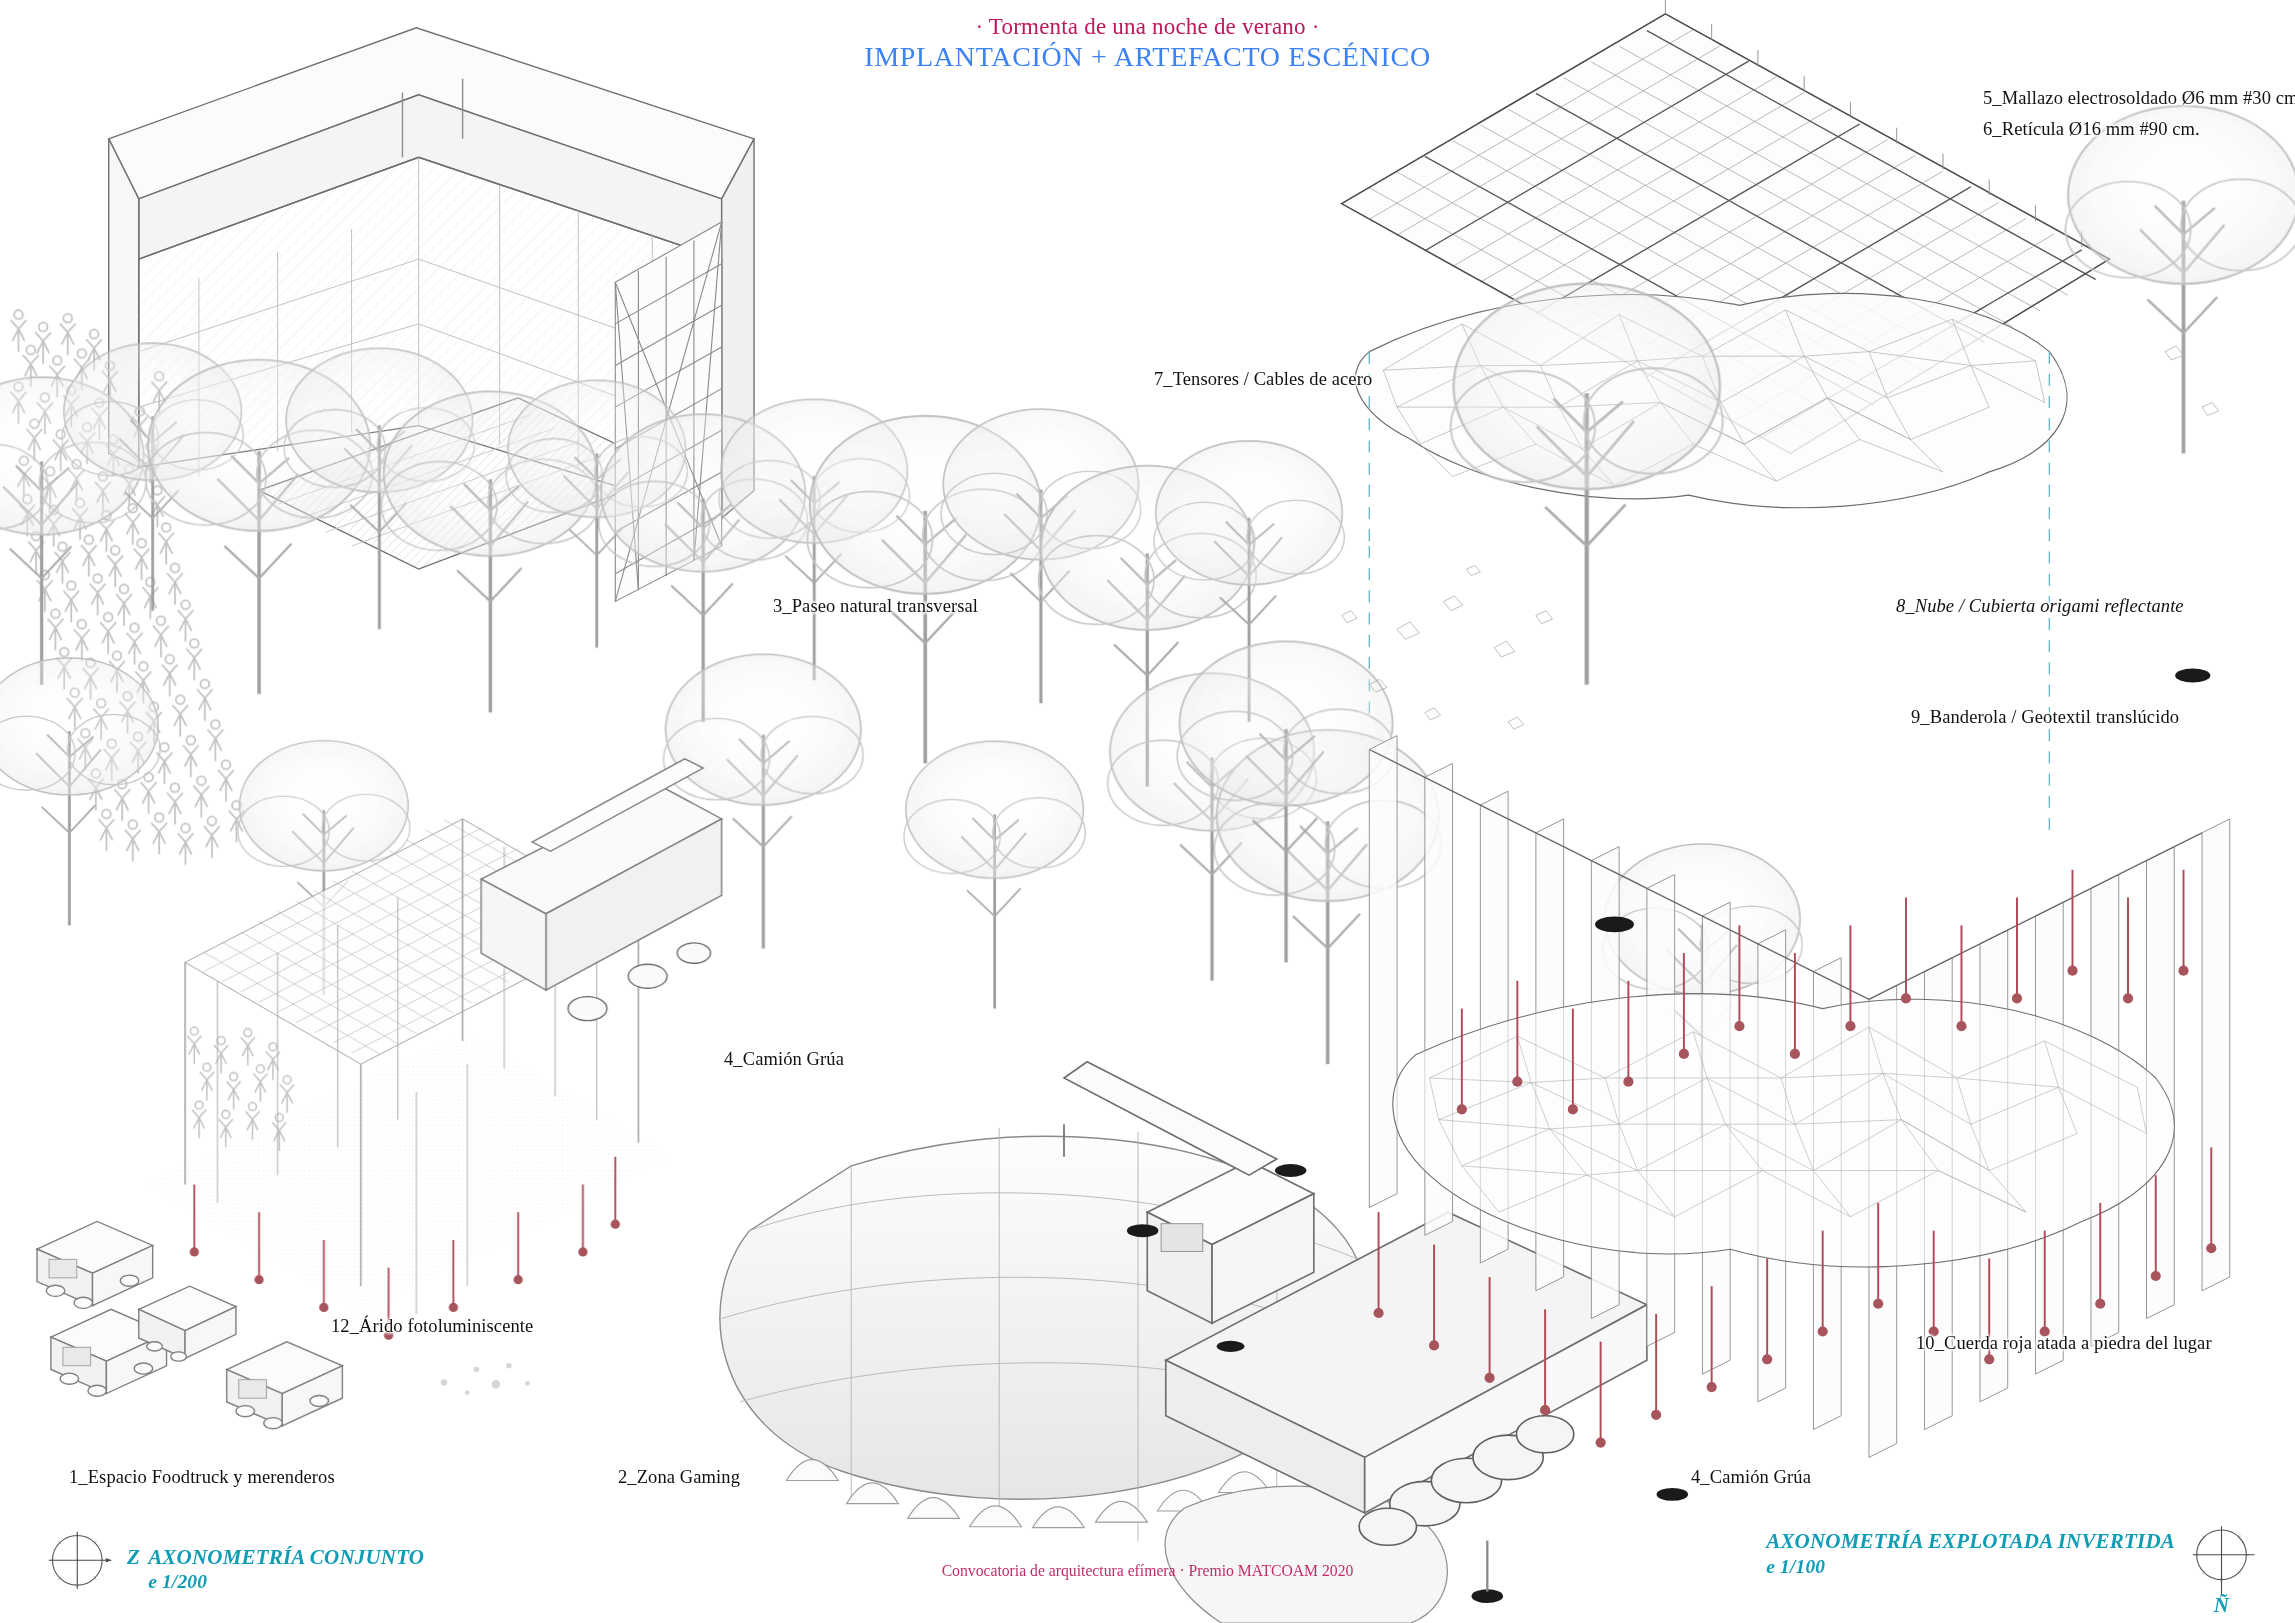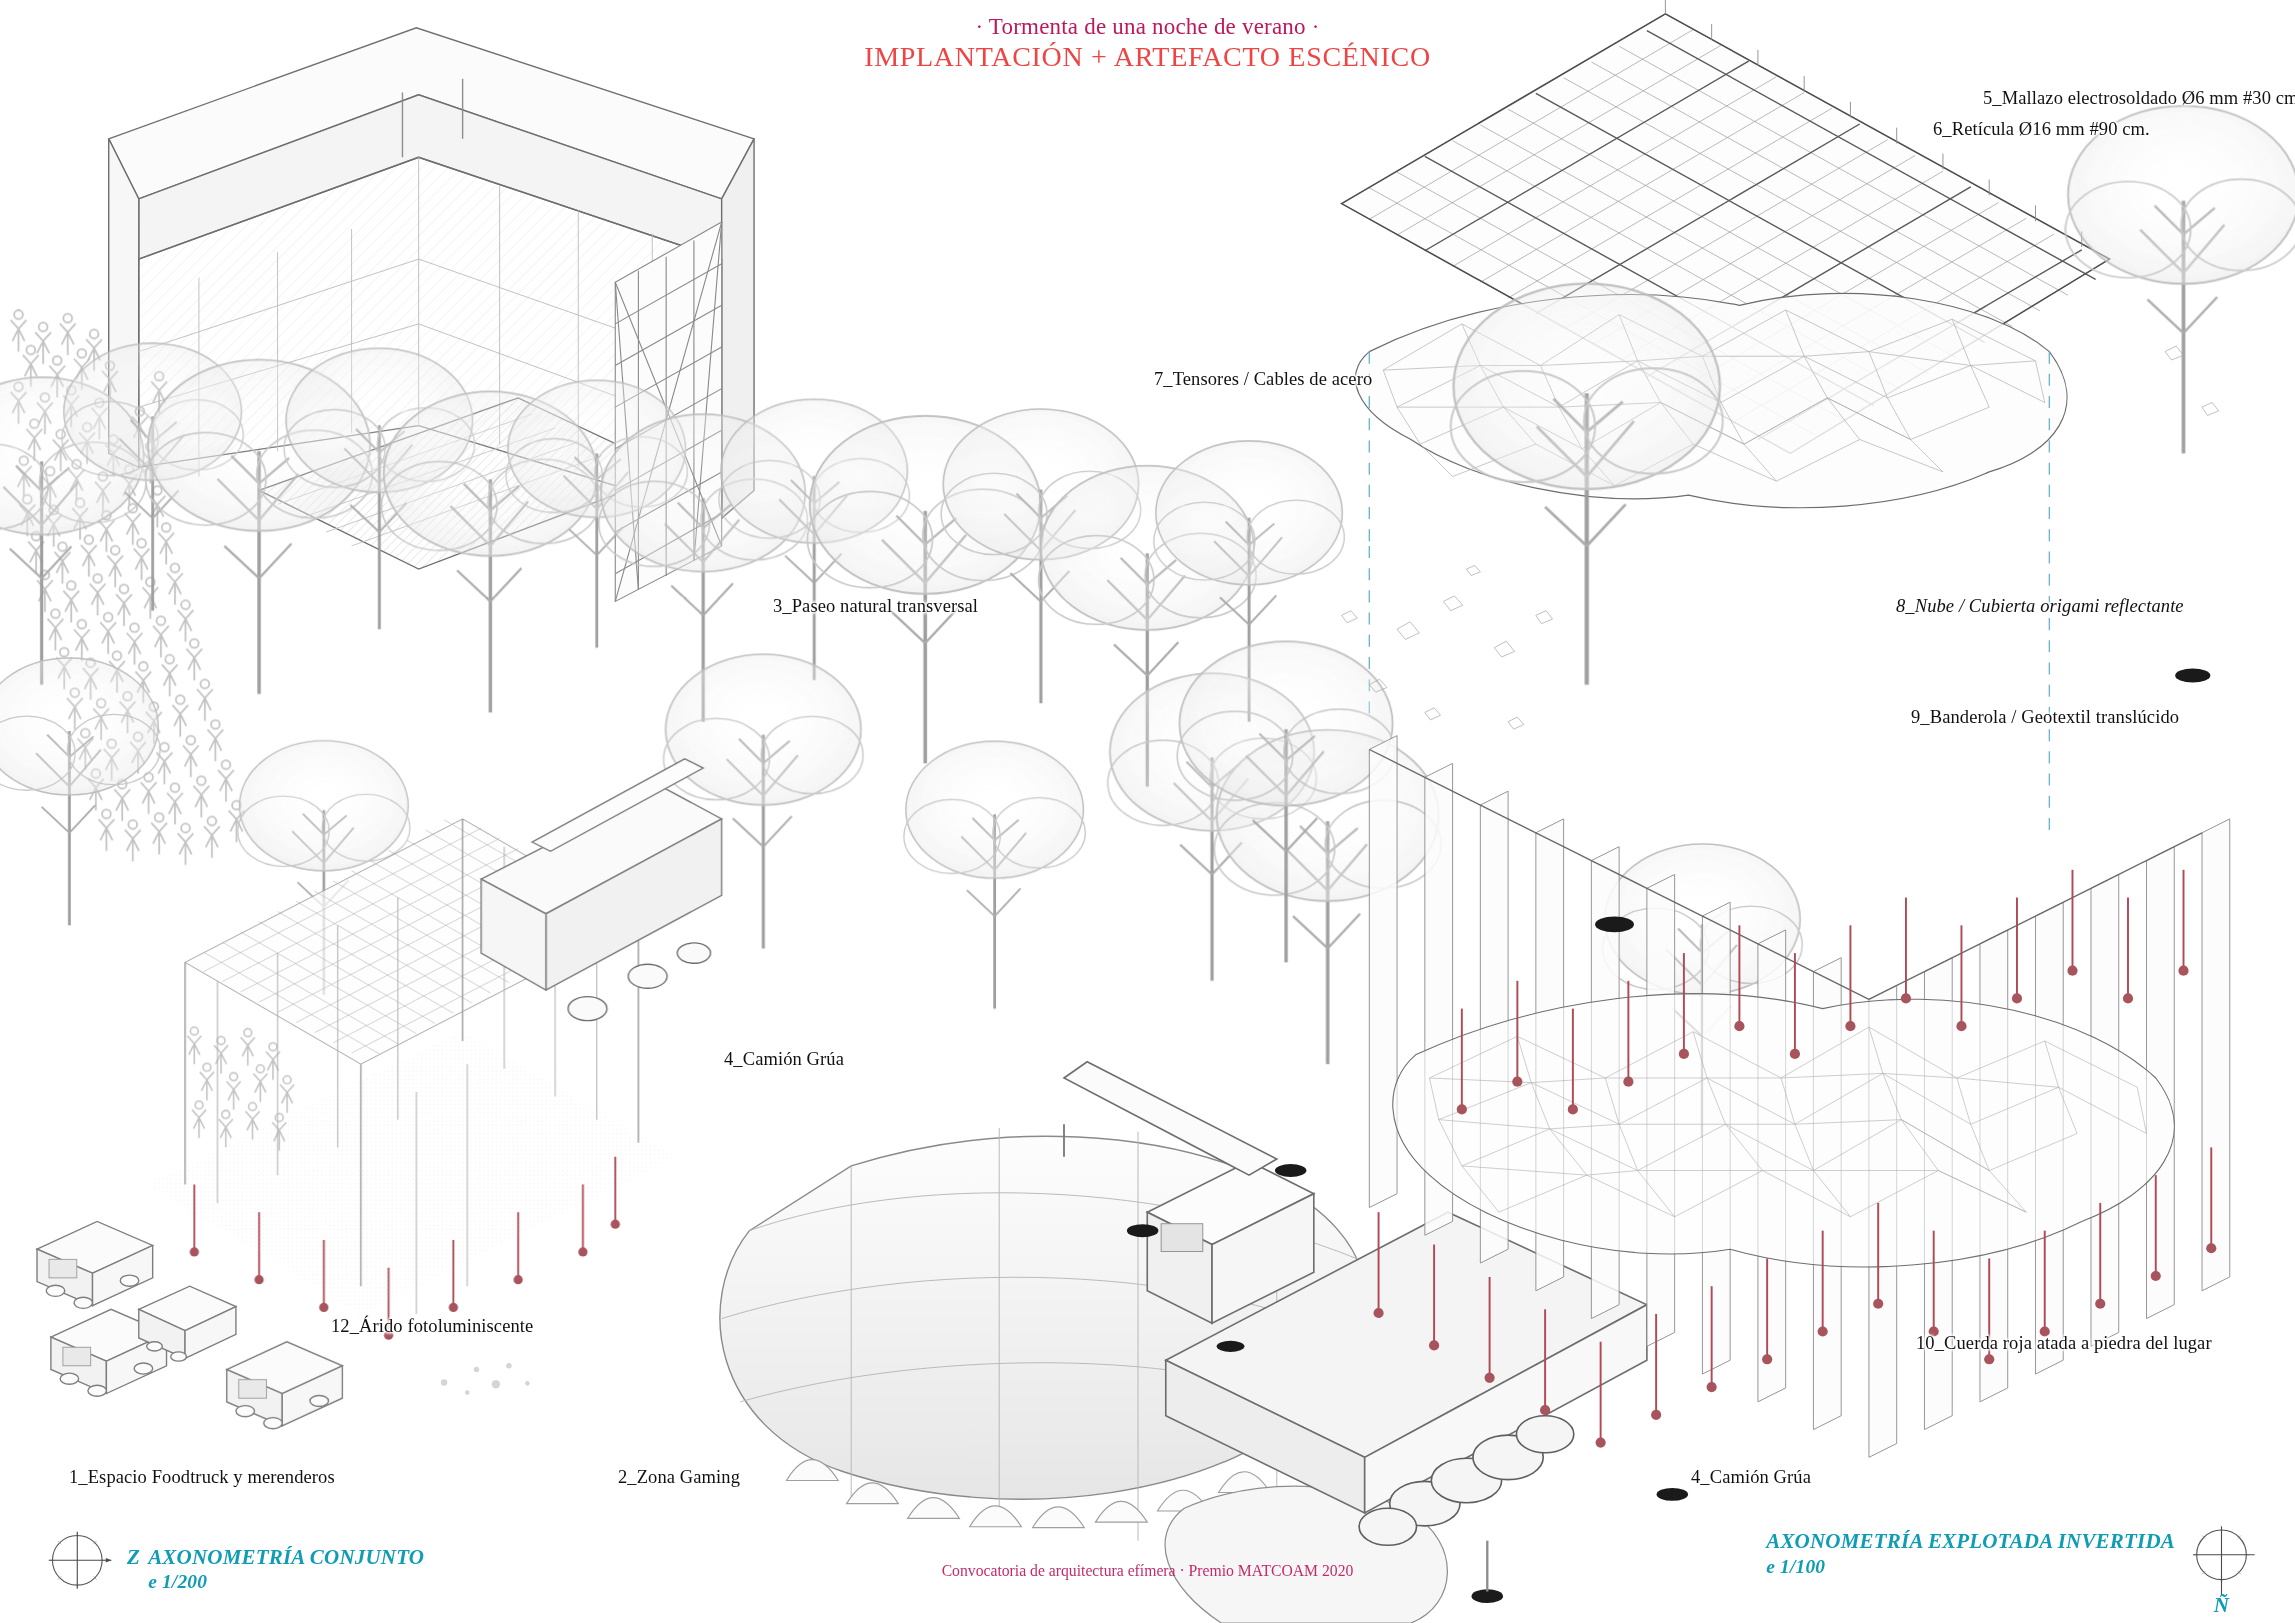--- a/index.html
+++ b/index.html
@@ -33,21 +33,21 @@
     pointer-events:none;
   }
   .title-sub{
     font-size:23px;
     letter-spacing:0.2px;
     color:#be185d;
   }
   .title-main{
     font-size:28px;
     letter-spacing:0.7px;
-    color:#ef4444;
+    color:#3b82f6;
   }
   .ann{
     position:absolute;
     font-size:18.5px;
     letter-spacing:0.1px;
     white-space:nowrap;
     color:#111;
     text-shadow:
        0 0 3.2px #fff, 0 0 3.2px #fff, 0 0 5.6px #fff,
        0.9px 0 2.8px #fff, -0.9px 0 2.8px #fff, 0 0.9px 2.8px #fff, 0 -0.9px 2.8px #fff;
@@ -642,21 +642,21 @@
     <div class="title-main">IMPLANTACIÓN + ARTEFACTO ESCÉNICO</div>
   </div>
 
   <div id="annotation-layer">
       <div class="ann" style="left: 69px; top: 1467px;">1_Espacio Foodtruck y merenderos</div>
       <div class="ann" style="left: 618px; top: 1467px;">2_Zona Gaming</div>
       <div class="ann" style="left: 773px; top: 596px;">3_Paseo natural transversal</div>
       <div class="ann" style="left: 724px; top: 1049px;">4_Camión Grúa</div>
       <div class="ann" style="left: 1691px; top: 1467px;">4_Camión Grúa</div>
       <div class="ann" style="left: 1983px; top: 88px;">5_Mallazo electrosoldado Ø6 mm #30 cm.</div>
-      <div class="ann" style="left: 1933px; top: 119px;">6_Retícula Ø16 mm #90 cm.</div>
+      <div class="ann" style="left: 1983px; top: 119px;">6_Retícula Ø16 mm #90 cm.</div>
       <div class="ann" style="left: 1154px; top: 369px;">7_Tensores / Cables de acero</div>
       <div class="ann" style="left: 1896px; top: 596px; font-style: italic;">8_Nube / Cubierta origami reflectante</div>
       <div class="ann" style="left: 1911px; top: 707px;">9_Banderola / Geotextil translúcido</div>
       <div class="ann" style="left: 1916px; top: 1333px;">10_Cuerda roja atada a piedra del lugar</div>
       <div class="ann" style="left: 331px; top: 1316px;">12_Árido fotoluminiscente</div>
     </div>
 
   <div class="legend" style="left:46px; top:1529px;">
     <div class="compass">
       <svg width="69" height="69" viewBox="0 0 150 150">

